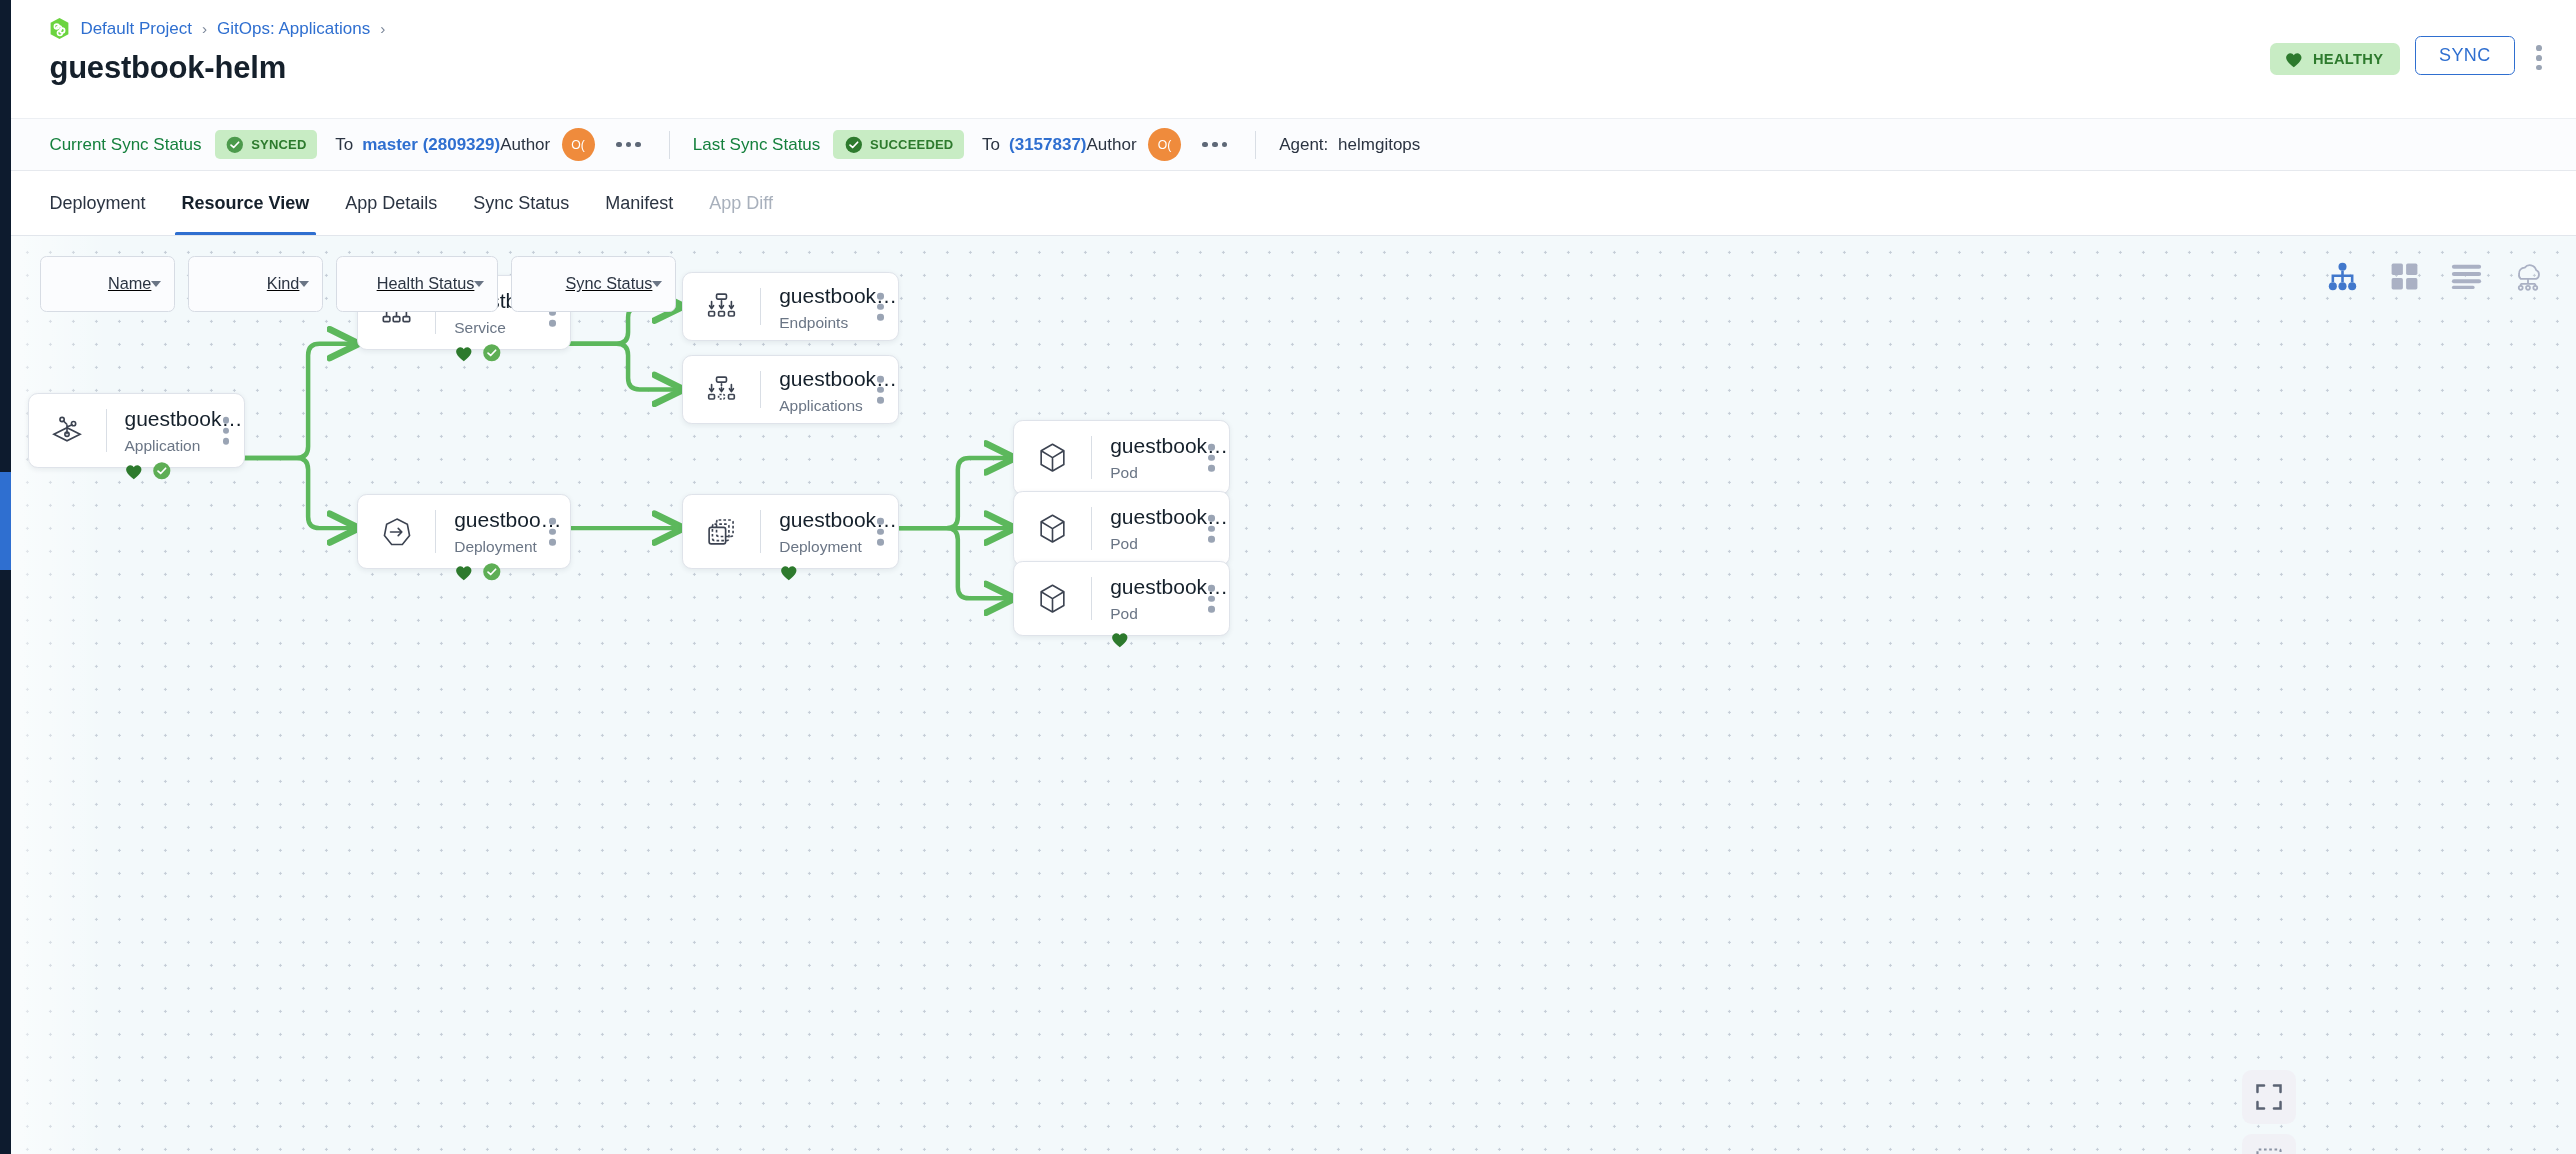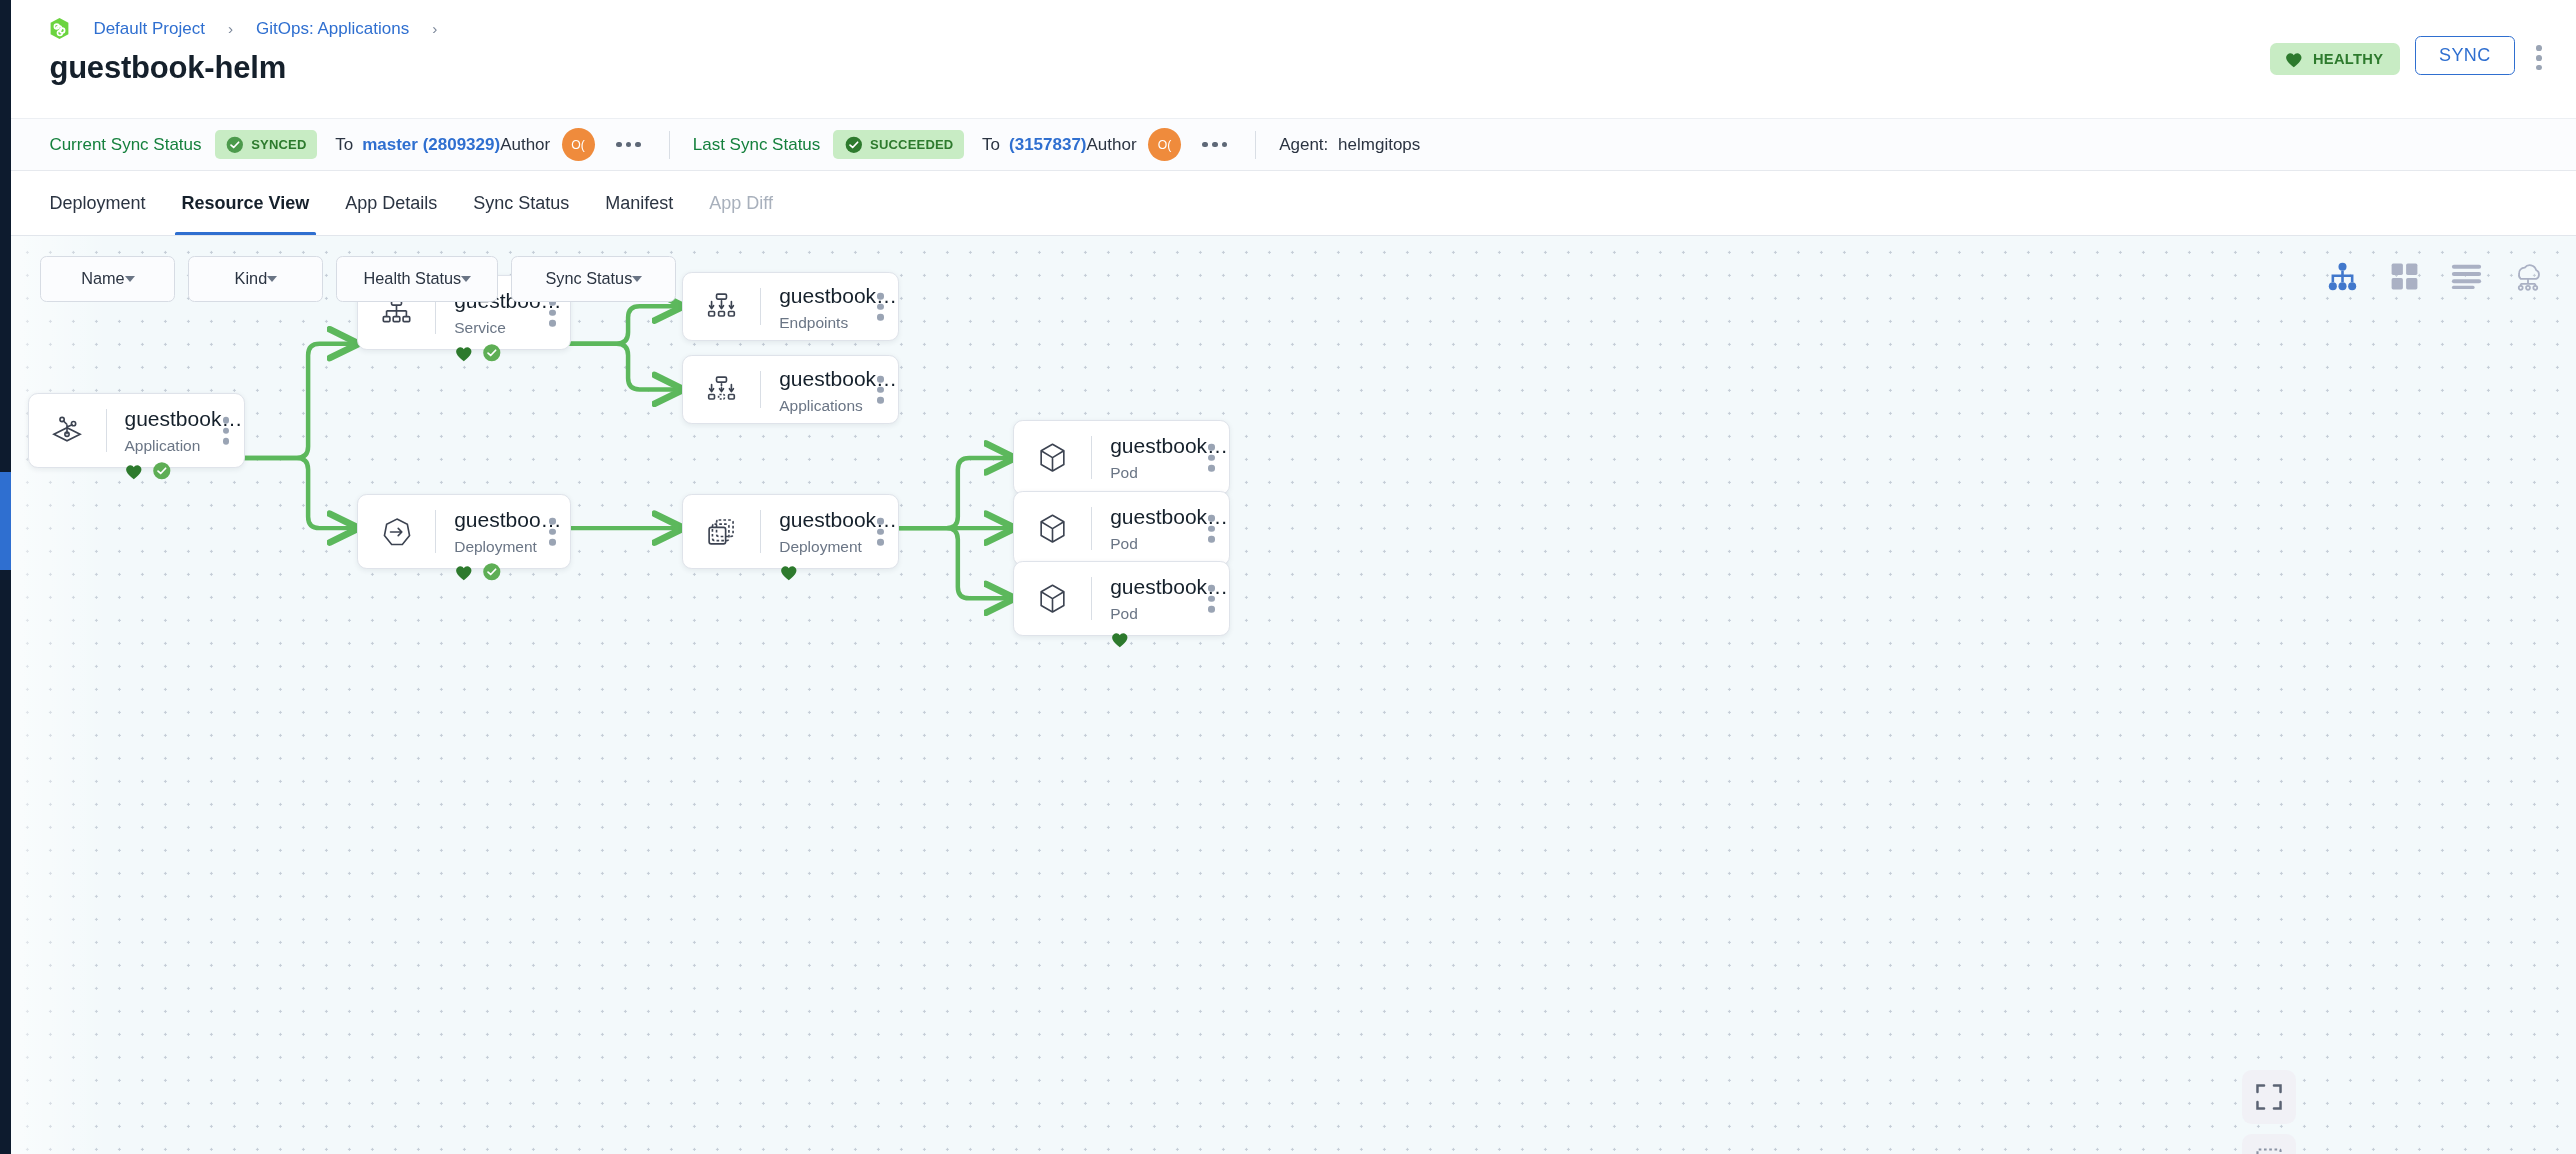--- a/index.html
+++ b/index.html
@@ -23,21 +23,21 @@
 
   
   .main { flex: 1 1 auto; height: 1154px; display: flex; flex-direction: column;
           background: #ffffff; min-width: 0; }
 
   
   .topbar {
     height: 118px; flex: 0 0 118px; position: relative;
     padding: 18px 33px 0 38px; background: #ffffff;
   }
-  .breadcrumb { display: flex; align-items: center; gap: 23px; height: 21px; }
+  .breadcrumb { display: flex; align-items: center; gap: 10px; height: 21px; }
   .bc-icon { width: 21px; height: 23px; flex: 0 0 21px; }
   .bc-link {
     font-size: 17px; color: #2f6fd0; text-decoration: none; cursor: pointer;
     white-space: nowrap;
   }
   .bc-sep { font-size: 15.5px; color: #7a8699; }
   .page-title {
     font-size: 31px; font-weight: bold; color: #15202b;
     margin-top: 11.4px; letter-spacing: -0.2px;
   }
@@ -121,23 +121,23 @@
     position: absolute; inset: 0;
     background: linear-gradient(90deg, rgba(255,255,255,0.55), rgba(255,255,255,0) 98px);
     pointer-events: none;
   }
 
   
   .filters {
     position: absolute; left: 29px; top: 19.6px; display: flex; gap: 13px; z-index: 6;
   }
   .filter {
-    width: 135px; height: 46px; background: #fbfcfe; border: 0.8px solid #d7dce4;
+    width: 135px; height: 56px; background: #fbfcfe; border: 0.8px solid #d7dce4;
     border-radius: 6.5px; display: flex; align-items: center;
-    justify-content: center; padding: 0 13px; cursor: pointer;
+    justify-content: flex-end; padding: 0 13px; cursor: pointer; text-decoration: underline;
   }
   .filter.wide { width: 162px; }
   .filter.wide2 { width: 165px; }
   .filter span { font-size: 16.3px; color: #2b3442; }
   .chev {
     width: 0; height: 0; border-left: 5.7px solid transparent;
     border-right: 5.7px solid transparent; border-top: 6.5px solid #6a7585;
   }
   .viewtools {
     position: absolute; right: 31px; top: 23px; display: flex; align-items: center;

